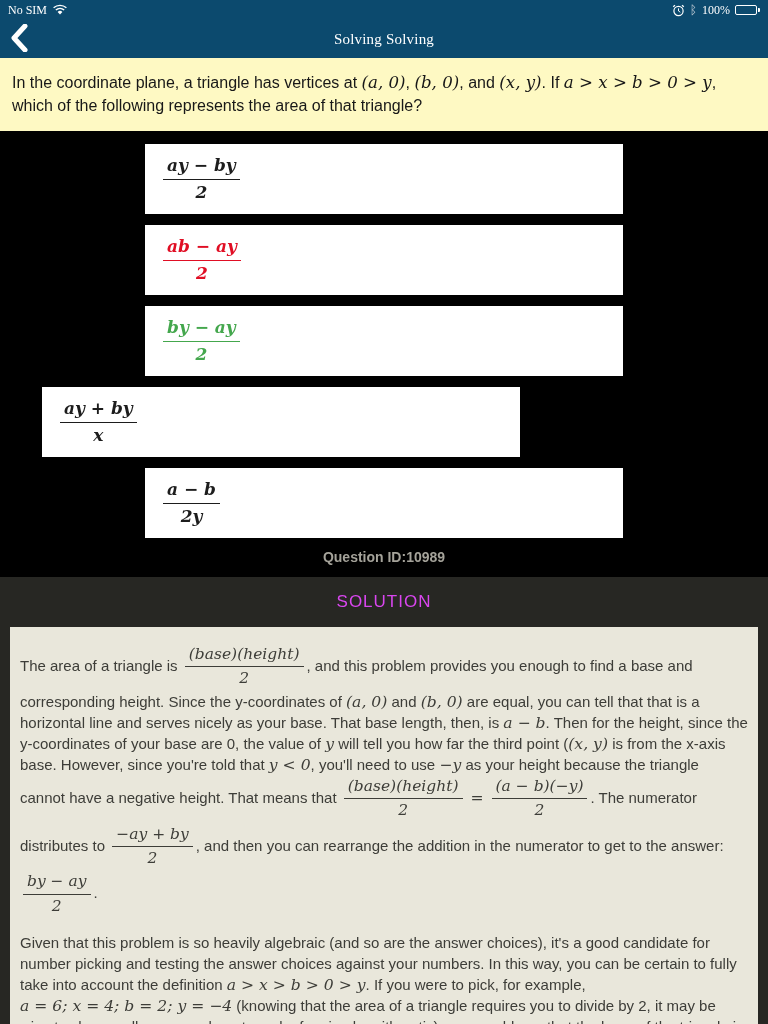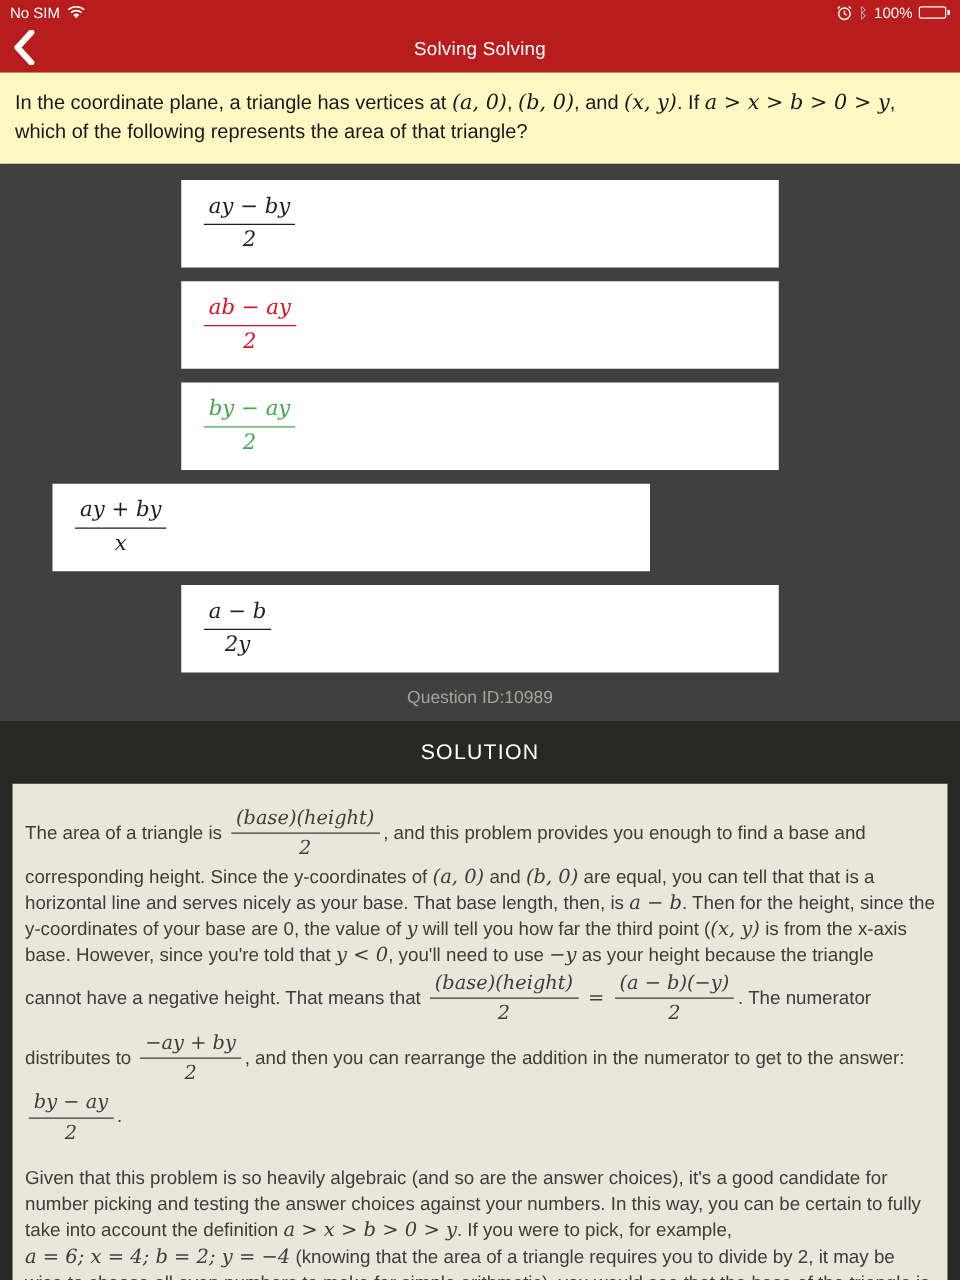--- a/index.html
+++ b/index.html
@@ -4,21 +4,21 @@
 <style>
   * { margin:0; padding:0; box-sizing:border-box; }
   html,body { width:768px; height:1024px; overflow:hidden; }
   body {
     font-family:"Liberation Sans", sans-serif;
     background:#272723;
     color:#1c1c1c;
   }
 
   
-  .header { background:#b91c1c; color:#fff; }
+  .header { background:#0c4a6e; color:#fff;font-family:Liberation Serif, serif; }
   .statusbar {
     height:20px; display:flex; align-items:center; justify-content:space-between;
     padding:0 8px; font-size:12px;
   }
   .sb-left, .sb-right { display:flex; align-items:center; gap:5px; width:170px; }
   .sb-right { justify-content:flex-end; }
   .sb-center { font-weight:bold; flex:1; text-align:center; }
   .icon-svg { display:inline-block; vertical-align:middle; }
   .bt-glyph { font-size:12px; color:#cfd6de; line-height:1; }
   .battery { display:inline-flex; align-items:center; }
@@ -51,33 +51,33 @@
   }
   .frac {
     display:inline-block; text-align:center; vertical-align:middle;
     font-family:"DejaVu Serif", serif; font-style:italic; line-height:1.25;
     margin:2px 3px;
   }
   .frac .num { display:block; border-bottom:1.4px solid currentColor; padding:0 4px 2px; }
   .frac .den { display:block; padding-top:2px; }
 
   
-  .choices-area { background:#404040; padding-top:13px; height:446px; }
+  .choices-area { background:#000000; padding-top:13px; height:446px;font-weight:bold; }
   .choice-box {
     width:478px; height:70px; margin:0 auto 11px; background:#fff;
     display:flex; align-items:center; padding-left:18px; cursor:pointer;
   }
   .choice-box .frac { font-size:17px; margin:0; }
   .qid { text-align:center; color:#a5a39a; font-size:14px; margin-top:7px; }
 
   
   .solution-section { background:#272723; min-height:441px; }
   .sol-title {
     height:50px; display:flex; align-items:center; justify-content:center;
-    color:#ffffff; font-size:17px; letter-spacing:1px;
+    color:#d946ef; font-size:17px; letter-spacing:1px;
   }
   .sol-panel {
     margin:0 10px; background:#e9e7db; min-height:391px;
     padding:16px 10px 20px; color:#3d3d38;
   }
   .sol-paragraph { font-size:15px; line-height:21px; margin-bottom:14px; }
   .sol-paragraph:last-child { margin-bottom:0; }
   .sol-paragraph .frac { font-size:15.5px; }
 </style>
 </head>

